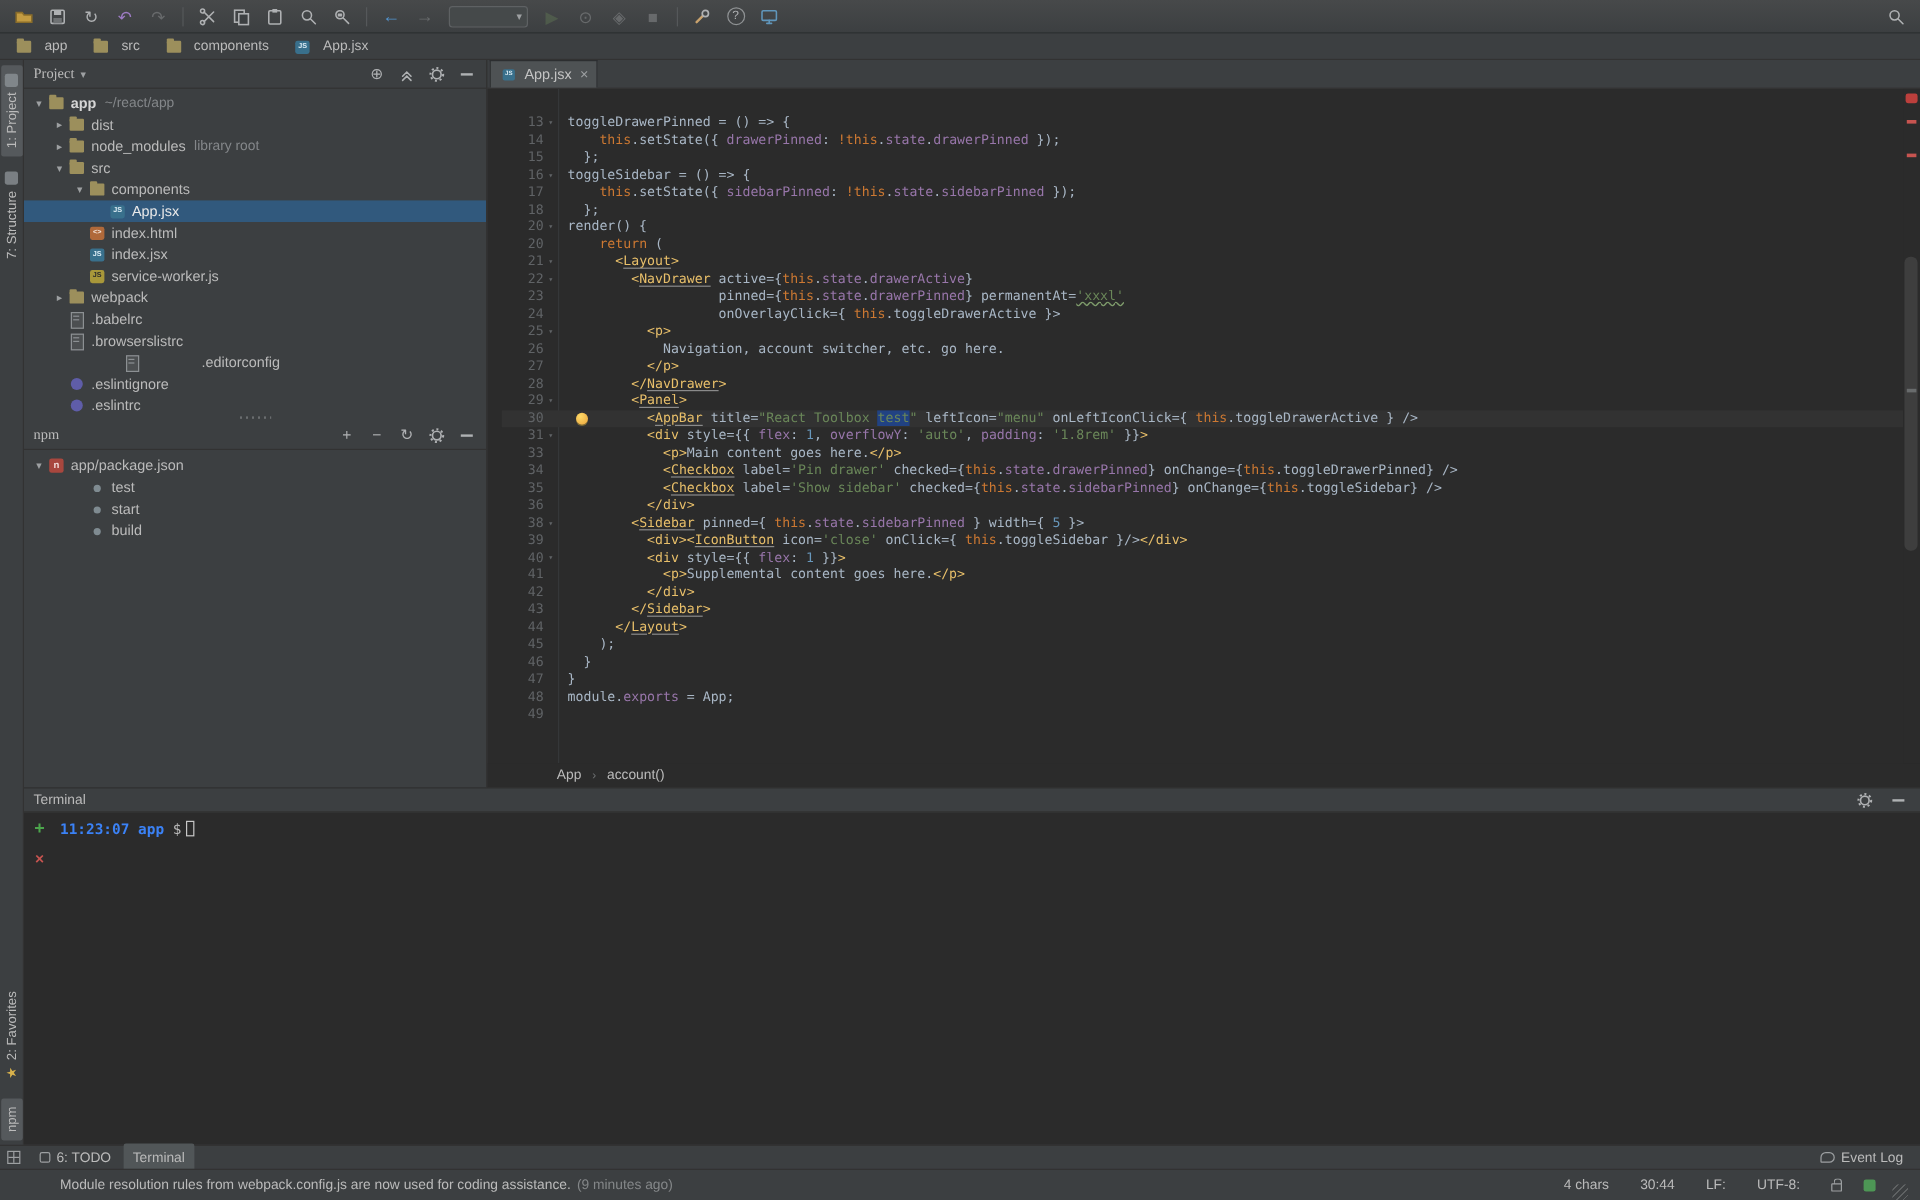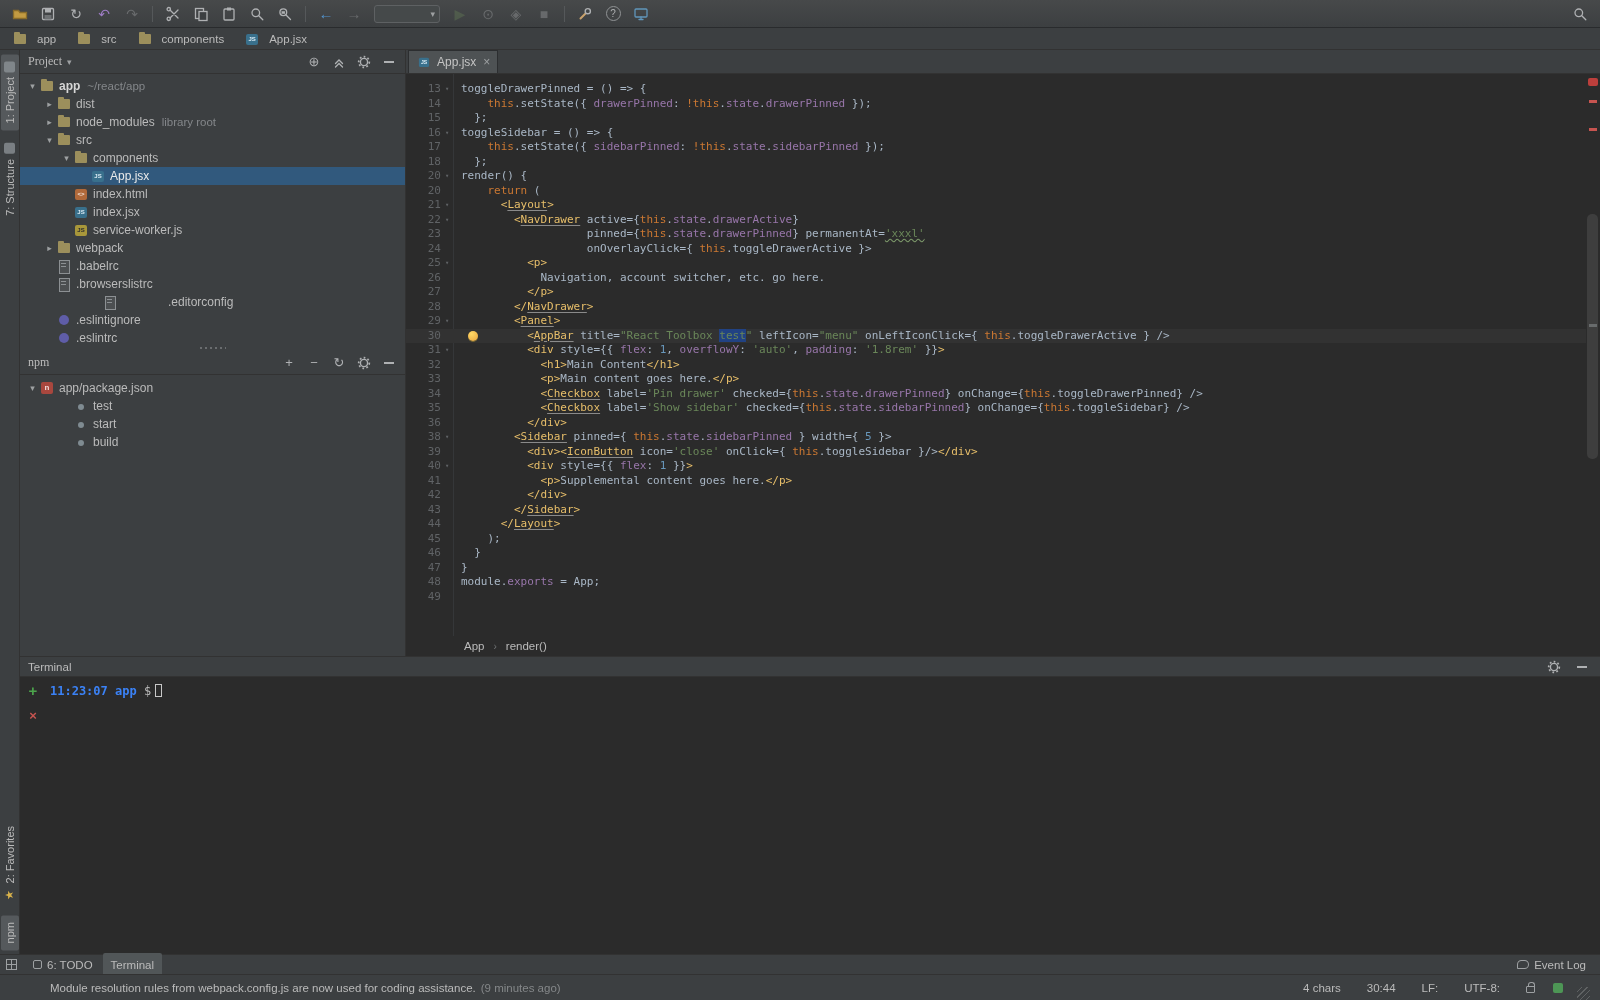--- a/index.html
+++ b/index.html
@@ -95,21 +95,21 @@
   .editor-col { flex:1; min-width:0; background:#2b2b2b; display:flex; flex-direction:column; }
   .tabbar { height:24px; flex:0 0 24px; background:#3c3f41; border-bottom:1px solid #323232;
     display:flex; align-items:flex-end; padding-left:2px; }
   .tab { height:23px; background:#4e5254; border:1px solid #2c2e30; border-bottom:none;
     display:flex; align-items:center; gap:4px; padding:0 7px; color:#c4c4c4; font-size:12px; }
   .tab .ti { margin-right:1px; transform:scale(.85); }
   .tab-close { color:#9da0a2; font-size:12px; margin-left:3px; }
 
   .code-wrap { flex:1; min-height:0; position:relative; display:flex; overflow:hidden;
     font-family:"DejaVu Sans Mono", monospace; font-size:11px; line-height:14.5px; }
-  .code-scroll { flex:1; padding-top:8px; overflow:hidden; position:relative; }
+  .code-scroll { flex:1; padding-top:21px; overflow:hidden; position:relative;margin-left:12px; }
   .gutter-sep { position:absolute; left:47px; top:0; bottom:0; width:1px; background:#353739; }
   .code-line { display:flex; height:14.5px; white-space:pre; position:relative; }
   .code-line.current { background:#323232; }
   .gnum { width:35px; flex:0 0 35px; text-align:right; color:#606366; }
   .gfold { width:12px; flex:0 0 12px; text-align:center; color:#606366; font-size:7px; }
   .ctext { padding-left:8px; position:relative; white-space:pre; }
   .bulb { position:absolute; left:15px; top:2px; width:10px; height:10px; border-radius:50%;
     background:radial-gradient(circle at 35% 30%, #ffd966, #e8a33d); box-shadow:0 1px 0 #7a6a33; }
 
   .tk-p { color:#a9b7c6; } .tk-k { color:#cc7832; } .tk-s { color:#6a8759; }
@@ -470,21 +470,20 @@
                 <div class="code-line"><span class="gnum">22</span><span class="gfold">▾</span><span class="ctext"><span class="tk-p">        </span><span class="tk-t">&lt;</span><span class="tk-tu">NavDrawer</span><span class="tk-p"> active={</span><span class="tk-k">this</span><span class="tk-p">.</span><span class="tk-f">state</span><span class="tk-p">.</span><span class="tk-f">drawerActive</span><span class="tk-p">}</span></span></div>
                 <div class="code-line"><span class="gnum">23</span><span class="gfold"></span><span class="ctext"><span class="tk-p">                   pinned={</span><span class="tk-k">this</span><span class="tk-p">.</span><span class="tk-f">state</span><span class="tk-p">.</span><span class="tk-f">drawerPinned</span><span class="tk-p">} permanentAt=</span><span class="tk-su">'xxxl'</span></span></div>
                 <div class="code-line"><span class="gnum">24</span><span class="gfold"></span><span class="ctext"><span class="tk-p">                   onOverlayClick={ </span><span class="tk-k">this</span><span class="tk-p">.toggleDrawerActive }&gt;</span></span></div>
                 <div class="code-line"><span class="gnum">25</span><span class="gfold">▾</span><span class="ctext"><span class="tk-p">          </span><span class="tk-t">&lt;p&gt;</span></span></div>
                 <div class="code-line"><span class="gnum">26</span><span class="gfold"></span><span class="ctext"><span class="tk-p">            Navigation, account switcher, etc. go here.</span></span></div>
                 <div class="code-line"><span class="gnum">27</span><span class="gfold"></span><span class="ctext"><span class="tk-p">          </span><span class="tk-t">&lt;/p&gt;</span></span></div>
                 <div class="code-line"><span class="gnum">28</span><span class="gfold"></span><span class="ctext"><span class="tk-p">        </span><span class="tk-t">&lt;/</span><span class="tk-tu">NavDrawer</span><span class="tk-t">&gt;</span></span></div>
                 <div class="code-line"><span class="gnum">29</span><span class="gfold">▾</span><span class="ctext"><span class="tk-p">        </span><span class="tk-t">&lt;</span><span class="tk-tu">Panel</span><span class="tk-t">&gt;</span></span></div>
                 <div class="code-line current"><span class="gnum">30</span><span class="gfold"></span><span class="ctext"><span class="bulb"></span><span class="tk-p">          </span><span class="tk-t">&lt;</span><span class="tk-tu">AppBar</span><span class="tk-p"> title=</span><span class="tk-s">"React Toolbox </span><span class="tk-ssel">test</span><span class="tk-s">"</span><span class="tk-p"> leftIcon=</span><span class="tk-s">"menu"</span><span class="tk-p"> onLeftIconClick={ </span><span class="tk-k">this</span><span class="tk-p">.toggleDrawerActive } /&gt;</span></span></div>
                 <div class="code-line"><span class="gnum">31</span><span class="gfold">▾</span><span class="ctext"><span class="tk-p">          </span><span class="tk-t">&lt;div</span><span class="tk-p"> style={{ </span><span class="tk-f">flex</span><span class="tk-p">: </span><span class="tk-n">1</span><span class="tk-p">, </span><span class="tk-f">overflowY</span><span class="tk-p">: </span><span class="tk-s">'auto'</span><span class="tk-p">, </span><span class="tk-f">padding</span><span class="tk-p">: </span><span class="tk-s">'1.8rem'</span><span class="tk-p"> }}</span><span class="tk-t">&gt;</span></span></div>
-                <div class="code-line"><span class="gnum">32</span><span class="gfold"></span><span class="ctext"><span class="tk-p">            </span><span class="tk-t">&lt;h1&gt;</span><span class="tk-p">Main Content</span><span class="tk-t">&lt;/h1&gt;</span></span></div>
                 <div class="code-line"><span class="gnum">33</span><span class="gfold"></span><span class="ctext"><span class="tk-p">            </span><span class="tk-t">&lt;p&gt;</span><span class="tk-p">Main content goes here.</span><span class="tk-t">&lt;/p&gt;</span></span></div>
                 <div class="code-line"><span class="gnum">34</span><span class="gfold"></span><span class="ctext"><span class="tk-p">            </span><span class="tk-t">&lt;</span><span class="tk-tu">Checkbox</span><span class="tk-p"> label=</span><span class="tk-s">'Pin drawer'</span><span class="tk-p"> checked={</span><span class="tk-k">this</span><span class="tk-p">.</span><span class="tk-f">state</span><span class="tk-p">.</span><span class="tk-f">drawerPinned</span><span class="tk-p">} onChange={</span><span class="tk-k">this</span><span class="tk-p">.toggleDrawerPinned} /&gt;</span></span></div>
                 <div class="code-line"><span class="gnum">35</span><span class="gfold"></span><span class="ctext"><span class="tk-p">            </span><span class="tk-t">&lt;</span><span class="tk-tu">Checkbox</span><span class="tk-p"> label=</span><span class="tk-s">'Show sidebar'</span><span class="tk-p"> checked={</span><span class="tk-k">this</span><span class="tk-p">.</span><span class="tk-f">state</span><span class="tk-p">.</span><span class="tk-f">sidebarPinned</span><span class="tk-p">} onChange={</span><span class="tk-k">this</span><span class="tk-p">.toggleSidebar} /&gt;</span></span></div>
                 <div class="code-line"><span class="gnum">36</span><span class="gfold"></span><span class="ctext"><span class="tk-p">          </span><span class="tk-t">&lt;/div&gt;</span></span></div>
                 <div class="code-line"><span class="gnum">38</span><span class="gfold">▾</span><span class="ctext"><span class="tk-p">        </span><span class="tk-t">&lt;</span><span class="tk-tu">Sidebar</span><span class="tk-p"> pinned={ </span><span class="tk-k">this</span><span class="tk-p">.</span><span class="tk-f">state</span><span class="tk-p">.</span><span class="tk-f">sidebarPinned</span><span class="tk-p"> } width={ </span><span class="tk-n">5</span><span class="tk-p"> }&gt;</span></span></div>
                 <div class="code-line"><span class="gnum">39</span><span class="gfold"></span><span class="ctext"><span class="tk-p">          </span><span class="tk-t">&lt;div&gt;</span><span class="tk-t">&lt;</span><span class="tk-tu">IconButton</span><span class="tk-p"> icon=</span><span class="tk-s">'close'</span><span class="tk-p"> onClick={ </span><span class="tk-k">this</span><span class="tk-p">.toggleSidebar }/&gt;</span><span class="tk-t">&lt;/div&gt;</span></span></div>
                 <div class="code-line"><span class="gnum">40</span><span class="gfold">▾</span><span class="ctext"><span class="tk-p">          </span><span class="tk-t">&lt;div</span><span class="tk-p"> style={{ </span><span class="tk-f">flex</span><span class="tk-p">: </span><span class="tk-n">1</span><span class="tk-p"> }}</span><span class="tk-t">&gt;</span></span></div>
                 <div class="code-line"><span class="gnum">41</span><span class="gfold"></span><span class="ctext"><span class="tk-p">            </span><span class="tk-t">&lt;p&gt;</span><span class="tk-p">Supplemental content goes here.</span><span class="tk-t">&lt;/p&gt;</span></span></div>
                 <div class="code-line"><span class="gnum">42</span><span class="gfold"></span><span class="ctext"><span class="tk-p">          </span><span class="tk-t">&lt;/div&gt;</span></span></div>
                 <div class="code-line"><span class="gnum">43</span><span class="gfold"></span><span class="ctext"><span class="tk-p">        </span><span class="tk-t">&lt;/</span><span class="tk-tu">Sidebar</span><span class="tk-t">&gt;</span></span></div>
@@ -499,21 +498,21 @@
               <div class="insp-indicator"></div>
               <div class="es-mark es-red" style="top:26px;"></div>
               <div class="es-mark es-red" style="top:54px;"></div>
               <div class="es-mark es-gray" style="top:250px;"></div>
               <div class="scroll-thumb"></div>
             </div>
           </div>
           <div class="editor-breadcrumb">
             <span>App</span>
             <span class="bc-sep">›</span>
-            <span>render()</span>
+            <span>account()</span>
           </div>
         </div>
       </div>
 
       <div class="terminal">
         <div class="terminal-header">
           <span>Terminal</span>
           <span class="ph-spacer"></span>
           <span class="ph-btn">
             <svg width="14" height="14">

